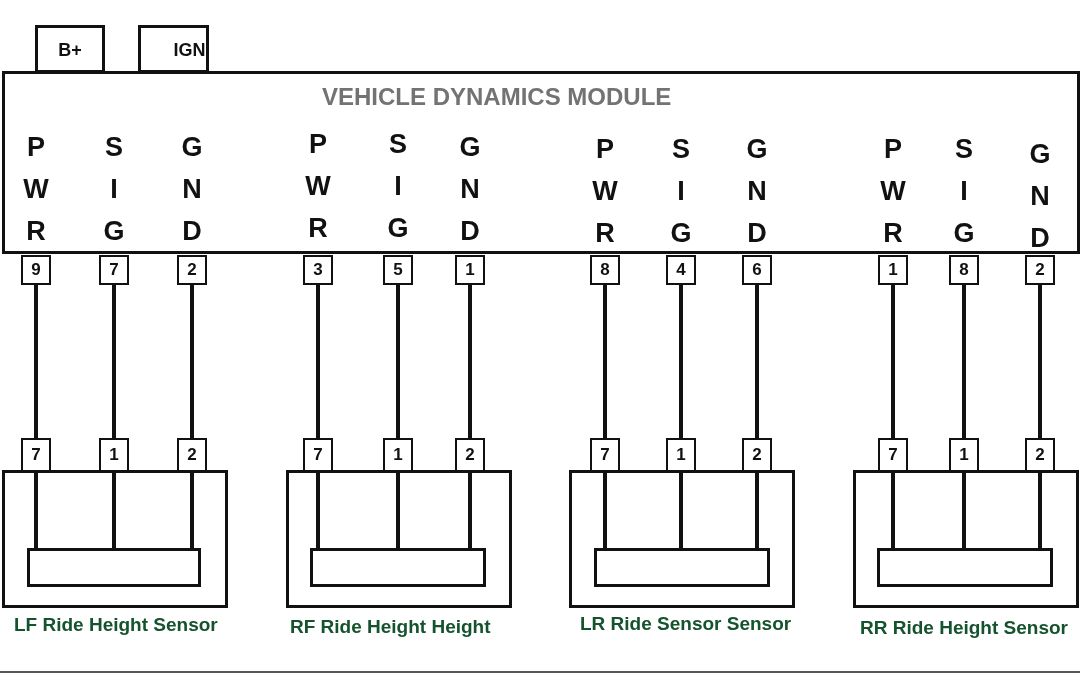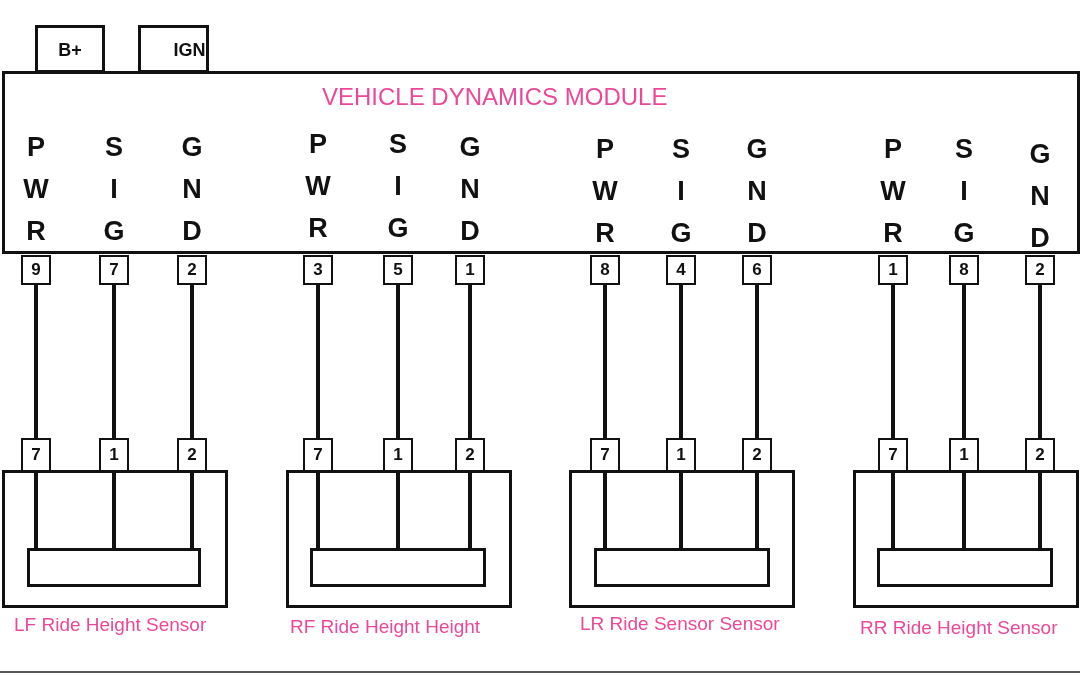--- a/index.html
+++ b/index.html
@@ -1,24 +1,24 @@
 <!DOCTYPE html>
 <html><head>
 <meta charset="utf-8">
 <style>
   html, body { margin:0; padding:0; background:#ffffff; }
   body { width:1080px; height:675px; position:relative; overflow:hidden; font-family:"Liberation Sans", sans-serif; }
   .abs { position:absolute; box-sizing:border-box; }
   .box { border:3px solid #111; background:#fff; }
   .tab { text-align:center; font-weight:bold; font-size:18px; color:#111; }
-  .title { font-weight:normal; font-size:24px; color:#ec4899; white-space:nowrap;text-align:center; }
+  .title { font-weight:bold; font-size:24px; color:#737373; white-space:nowrap;text-align:center; }
   .letter { font-weight:bold; font-size:27px; color:#111; width:40px; text-align:center; line-height:28px; }
   .pin { border:2.5px solid #111; background:#fff; width:30px; height:30px; text-align:center; font-weight:bold; font-size:17px; line-height:25px; color:#111; }
   .wire { background:#111; width:4px; }
-  .sensor-label { font-weight:normal; font-size:19px; color:#ec4899; white-space:nowrap; }
+  .sensor-label { font-weight:bold; font-size:19px; color:#14532d; white-space:nowrap; }
   .bottom-rule { left:0; top:671px; width:1080px; height:2px; background:#555; }
 </style>
 </head>
 <body>
 
 <div class="abs box tab" style="left:35px; top:25px; width:70px; height:48px; line-height:44px;">
   <span>B+</span>
 </div>
 <div class="abs box tab" style="left:138px; top:25px; width:71px; height:48px; line-height:44px;padding-left:32px;">
   <span>IGN</span>

